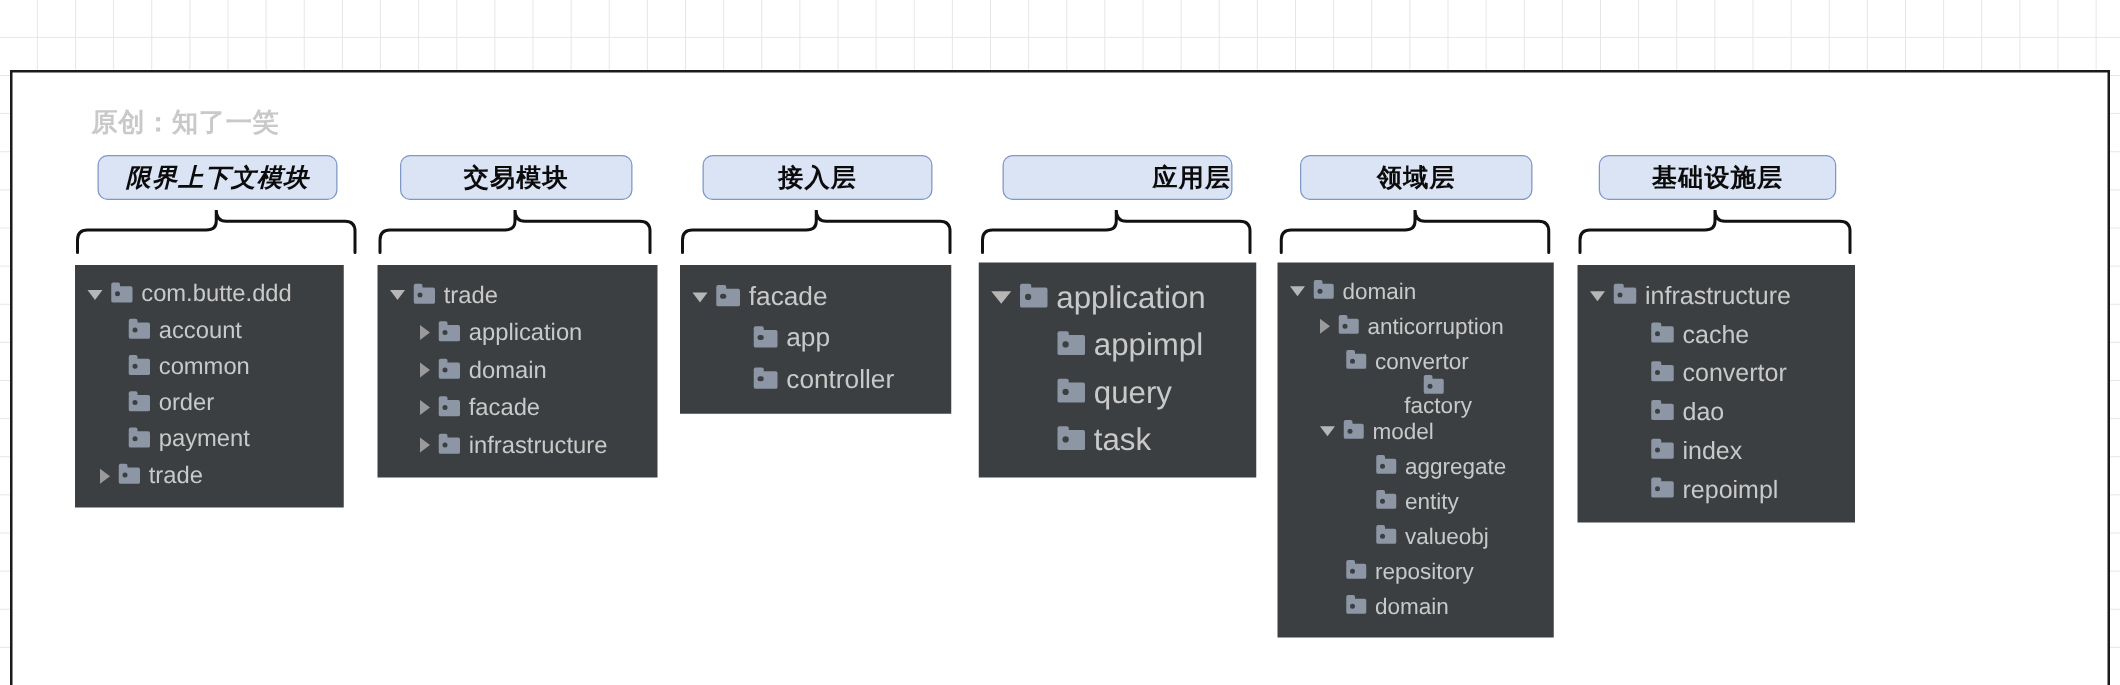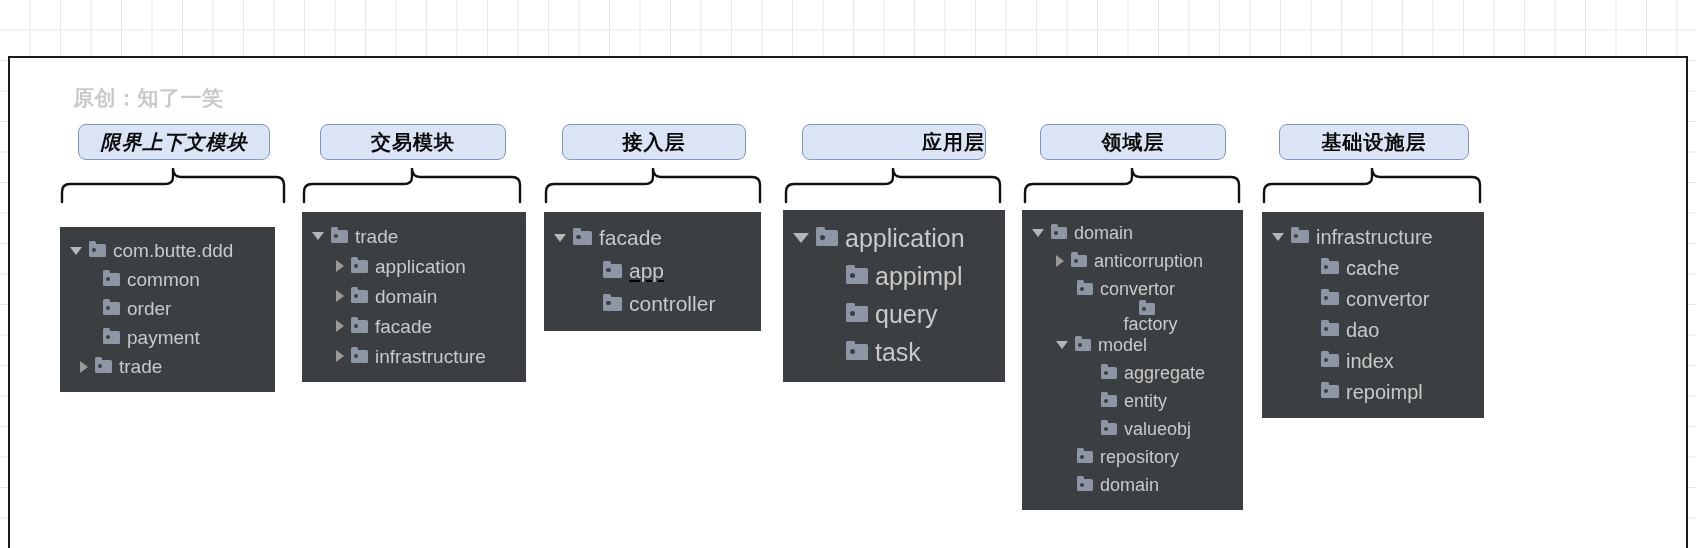--- a/index.html
+++ b/index.html
@@ -158,25 +158,30 @@
   <div class="canvas">
     <div class="watermark">原创：知了一笑</div>
   </div>
 
   <div class="pill" style="left:78px; top:78px; width:192px;font-style:italic;">
     <span>限界上下文模块</span>
   </div>
   <svg class="brace" style="left:58px; top:118px;" width="234" height="40">
     <path d="M4,38 L4,28 Q4,20 12,20 L107,20 Q115,20 115,13 L115,4 Q115,13 123,13 L218,13 Q226,13 226,21 L226,38" fill="none" stroke="#111111" stroke-width="2.4" stroke-linecap="round"></path>
   </svg>
-  <div class="panel s1" style="left:60px; top:181px; width:215px;text-align:center;">
+  <div class="panel s1" style="left:60px; top:166px; width:215px;text-align:center;">
     <div class="row ind0">
       <span class="arrow down"></span>
       <span class="fico"></span>
       <span class="label">com.butte.ddd</span>
+    </div>
+    <div class="row ind1">
+      <span class="arrow none"></span>
+      <span class="fico"></span>
+      <span class="label">account</span>
     </div>
     <div class="row ind1">
       <span class="arrow none"></span>
       <span class="fico"></span>
       <span class="label">common</span>
     </div>
     <div class="row ind1">
       <span class="arrow none"></span>
       <span class="fico"></span>
       <span class="label">order</span>
@@ -232,21 +237,21 @@
   </div>
   <svg class="brace" style="left:542px; top:118px;" width="226" height="40">
     <path d="M4,38 L4,28 Q4,20 12,20 L103,20 Q111,20 111,13 L111,4 Q111,13 119,13 L210,13 Q218,13 218,21 L218,38" fill="none" stroke="#111111" stroke-width="2.4" stroke-linecap="round"></path>
   </svg>
   <div class="panel s3" style="left:544px; top:166px; width:217px;">
     <div class="row ind0">
       <span class="arrow down"></span>
       <span class="fico"></span>
       <span class="label">facade</span>
     </div>
-    <div class="row" style="padding-left:42px;text-decoration:underline;">
+    <div class="row" style="padding-left:42px;">
       <span class="arrow none"></span>
       <span class="fico"></span>
       <span class="label">app</span>
     </div>
     <div class="row" style="padding-left:42px;">
       <span class="arrow none"></span>
       <span class="fico"></span>
       <span class="label">controller</span>
     </div>
   </div>

